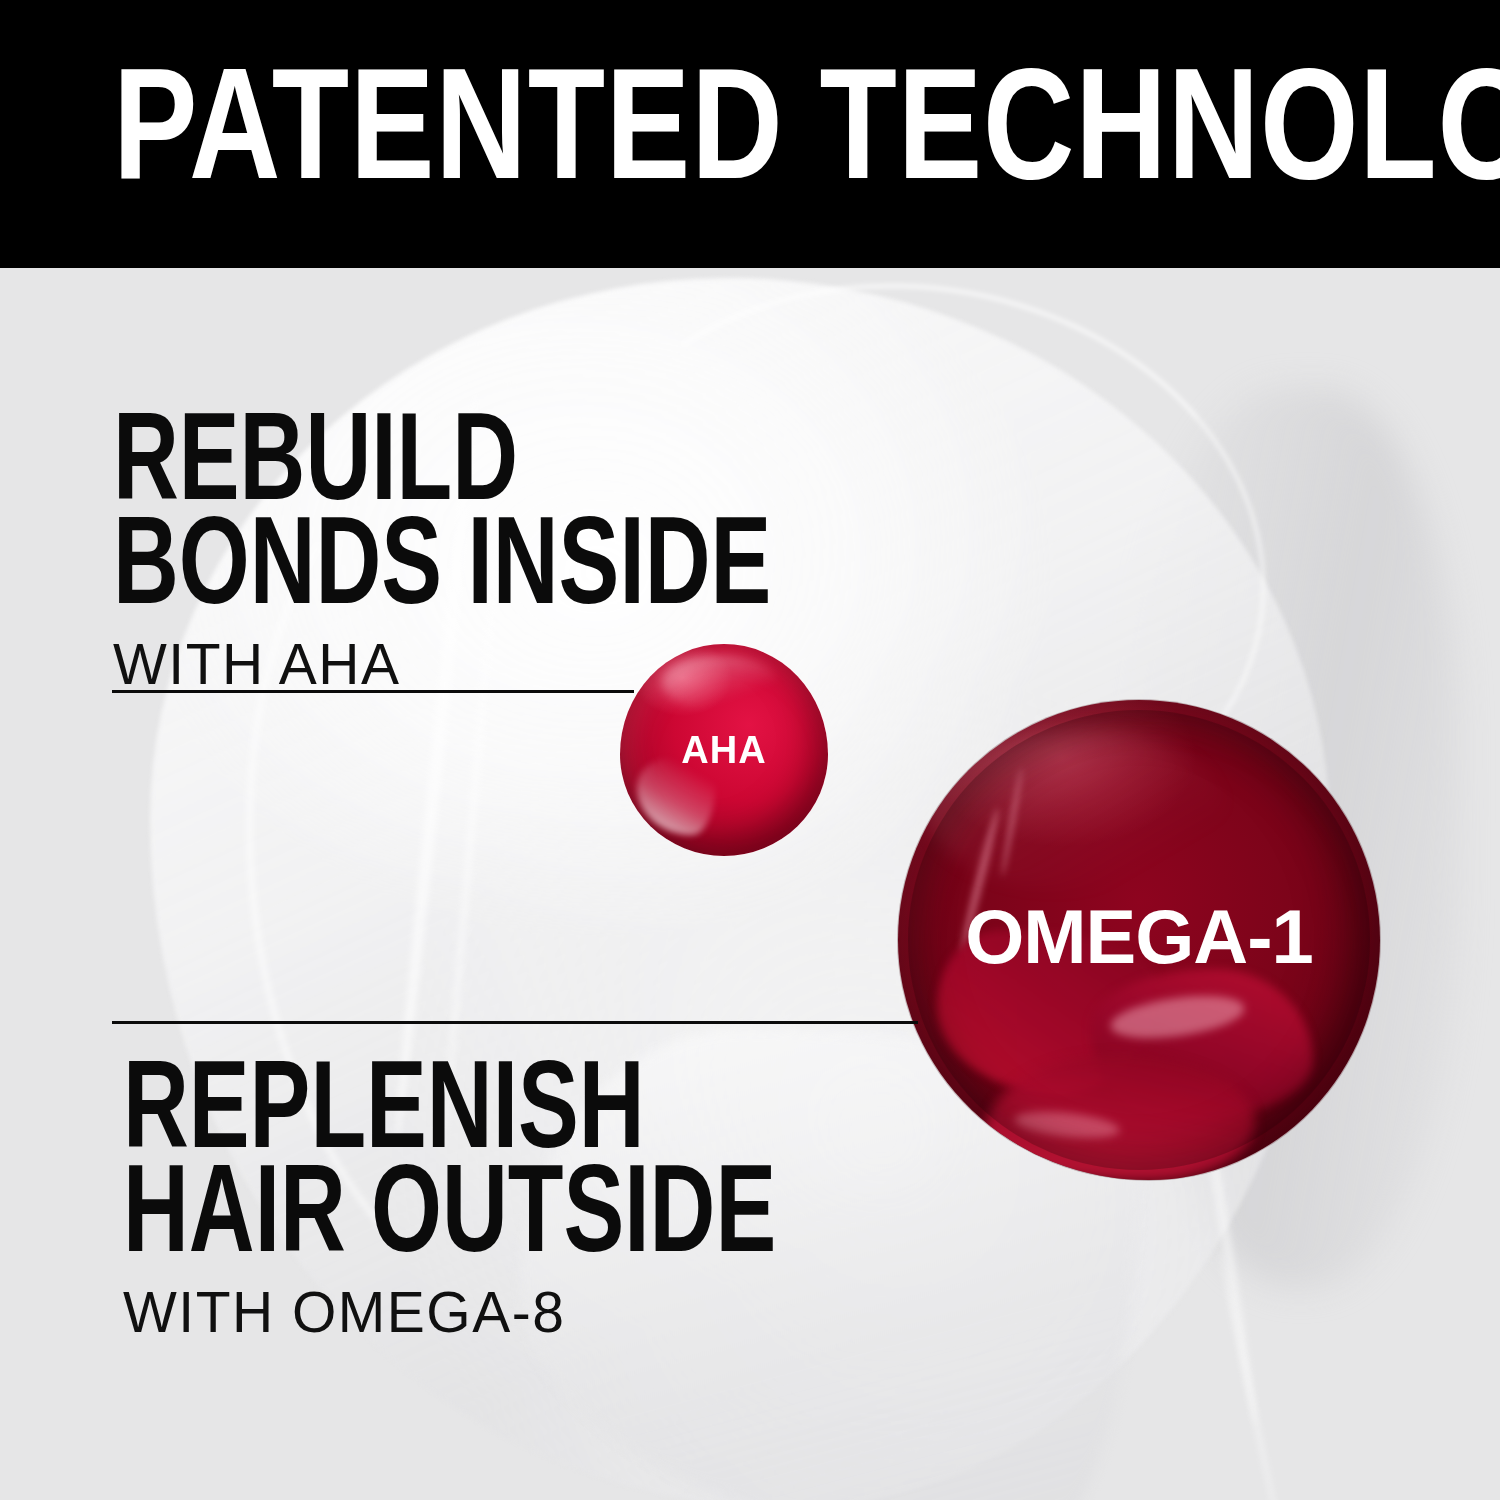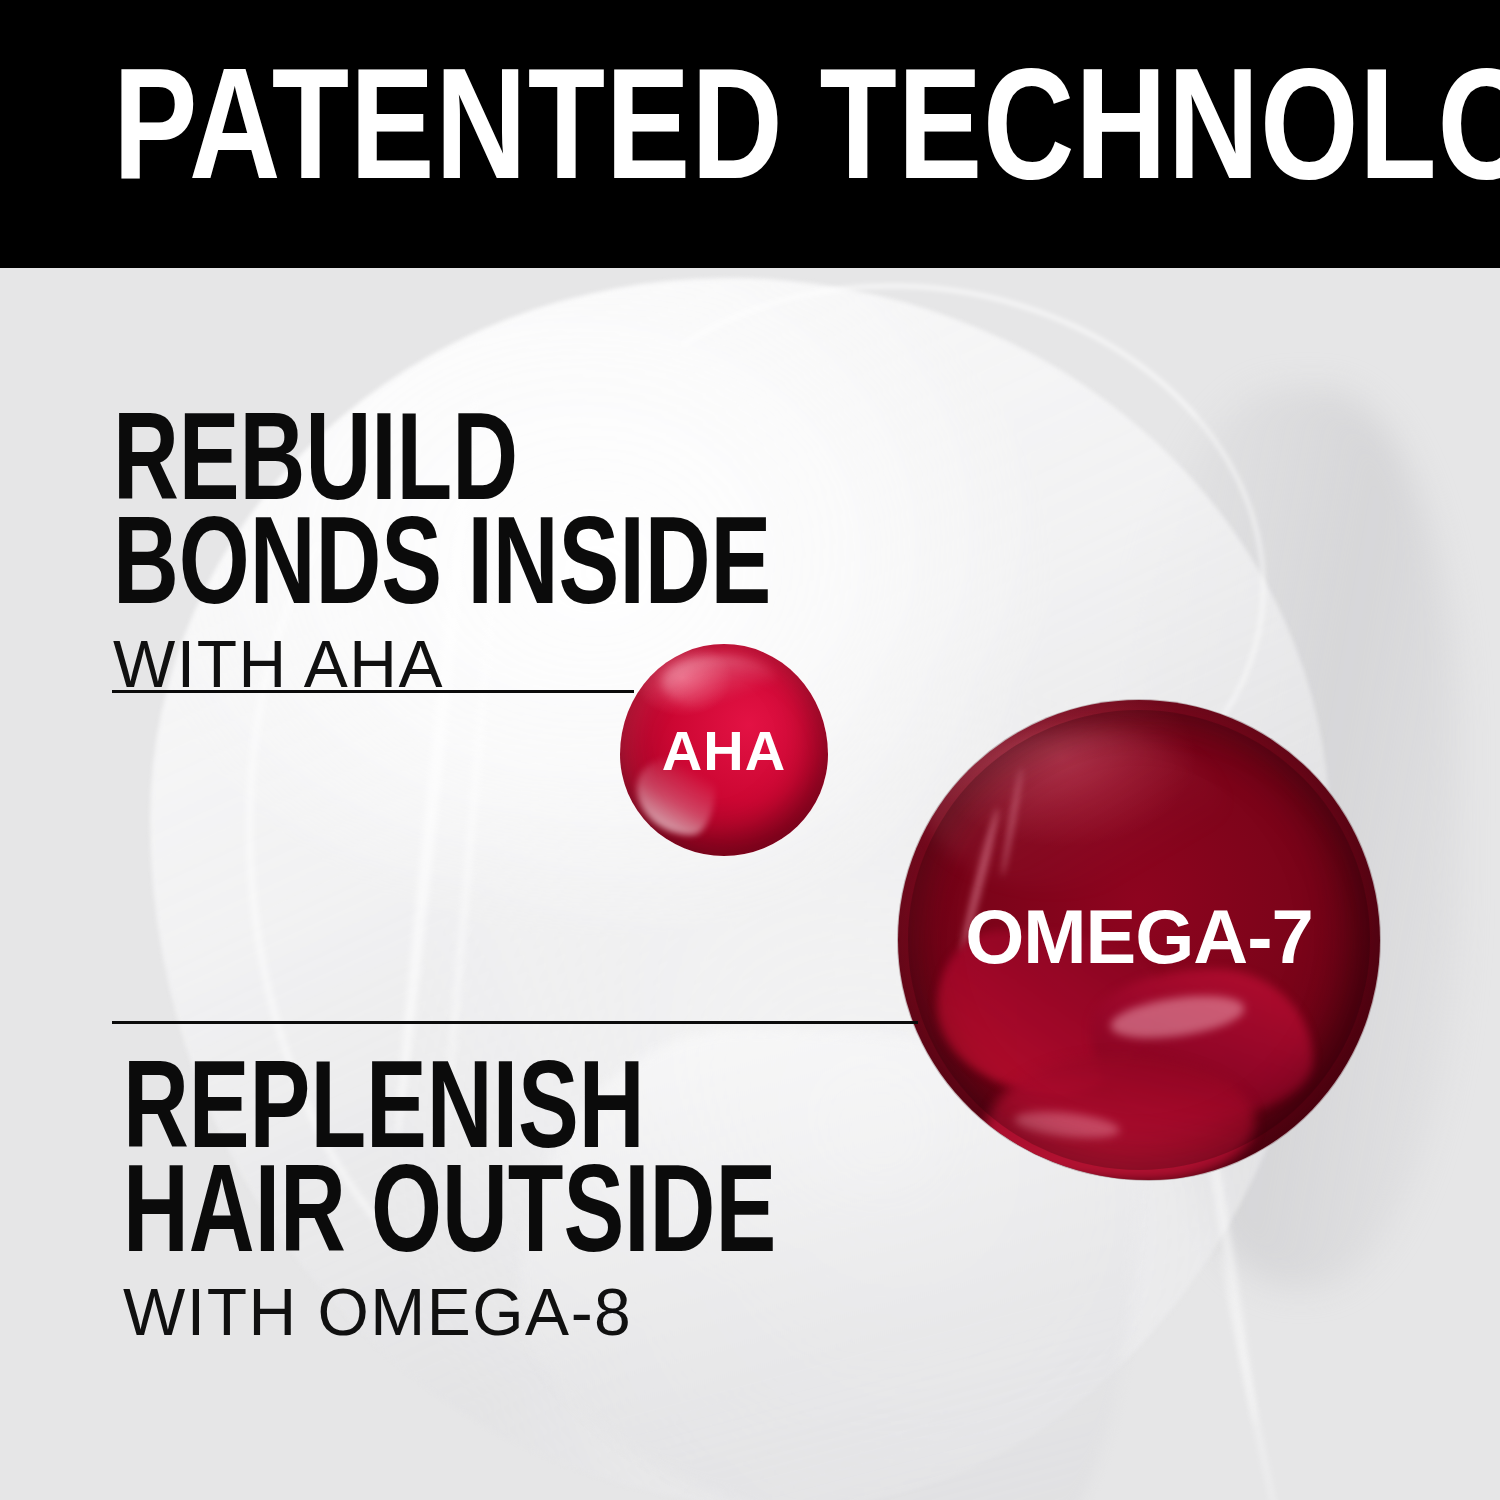--- a/index.html
+++ b/index.html
@@ -153,21 +153,21 @@
   #sphere-aha .sphere-label {
     position: absolute;
     left: 0; top: 0;
     width: 100%; height: 100%;
     display: flex;
     align-items: center;
     justify-content: center;
     color: #ffffff;
     font-family: "Liberation Sans", sans-serif;
     font-weight: bold;
-    font-size: 56px;
+    font-size: 38px;
     letter-spacing: 1px;
     z-index: 3;
   }
 
   #sphere-omega {
     position: absolute;
     left: 898px;
     top: 700px;
     width: 482px;
     height: 480px;
@@ -294,21 +294,21 @@
     letter-spacing: 0px;
     white-space: nowrap;
     transform: scaleX(0.735);
     transform-origin: left top;
   }
   .subline {
     margin-top: 22px;
     color: #101010;
     font-family: "Liberation Sans", sans-serif;
     font-weight: normal;
-    font-size: 66px;
+    font-size: 57px;
     line-height: 60px;
     letter-spacing: 1.5px;
     white-space: nowrap;
   }
 
   
   .connector {
     position: absolute;
     height: 3px;
     background: #0b0b0b;
@@ -346,21 +346,21 @@
   <div id="sphere-omega">
     <div class="o-gloss-1"></div>
     <div class="o-streak-a"></div>
     <div class="o-streak-b"></div>
     <div class="o-facet-1"></div>
     <div class="o-facet-2"></div>
     <div class="o-facet-3"></div>
     <div class="o-spec-1"></div>
     <div class="o-spec-2"></div>
     <div class="o-rim"></div>
-    <div class="sphere-label">OMEGA-7</div>
+    <div class="sphere-label">OMEGA-1</div>
   </div>
 
   <div class="text-block" id="block-rebuild">
     <div class="headline">REBUILD</div>
     <div class="headline">BONDS INSIDE</div>
     <div class="subline">WITH AHA</div>
   </div>
 
   <div class="text-block" id="block-replenish">
     <div class="headline">REPLENISH</div>

